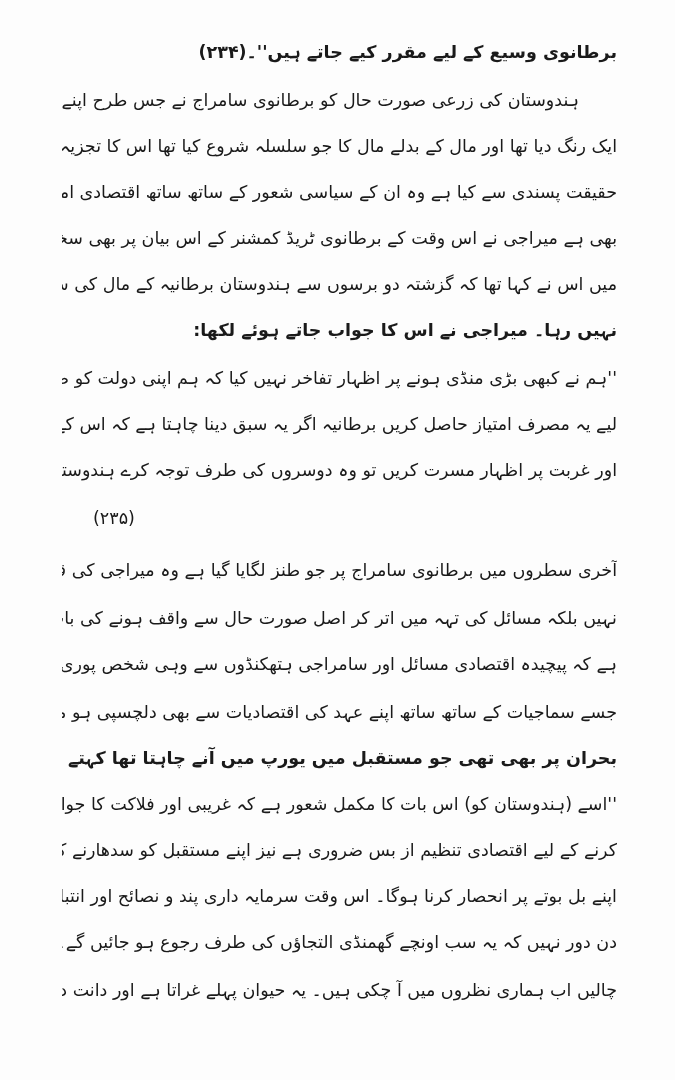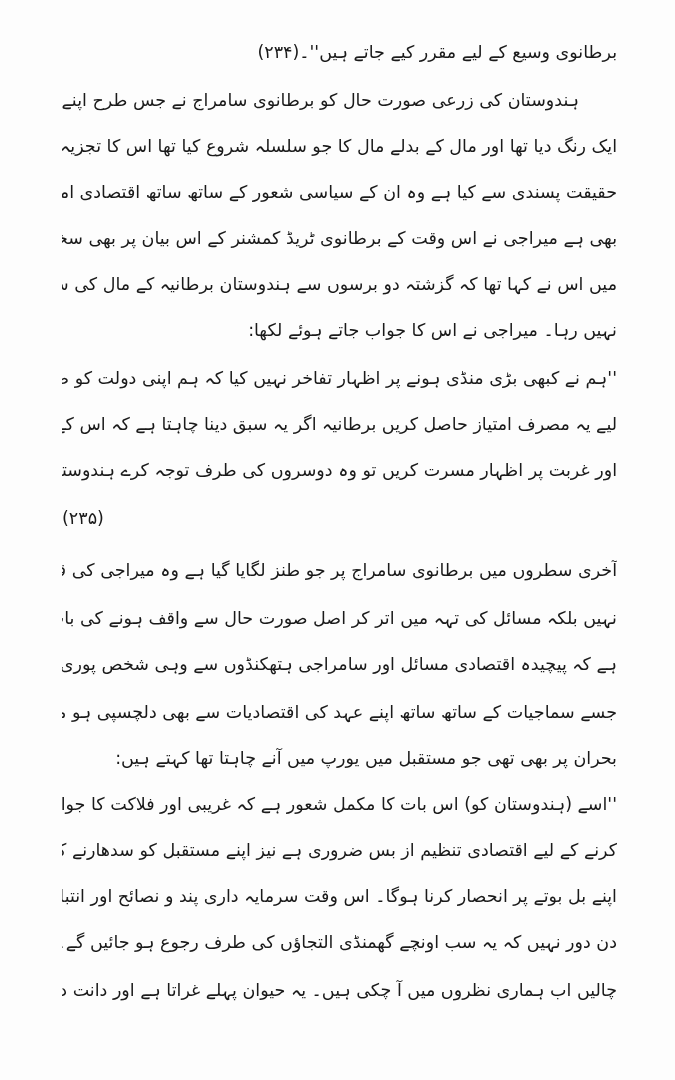--- a/index.html
+++ b/index.html
@@ -27,24 +27,24 @@
       left: 0; right: 0;
       height: 44px;
       line-height: 44px;
       font-size: 17.5px;
       white-space: nowrap;
       overflow: hidden;
       direction: rtl;
       text-align: justify;
       text-align-last: justify;
     }
-    .line.last { text-align-last: right; }
+    .line.last { text-align-last: right; font-weight: bold; }
     .line.indent { padding-right: 38px; }
     .line.ref { text-align-last: left; direction: ltr; }
-    .line.ref span { direction: rtl; unicode-bidi: embed; }
+    .line.ref span { direction: rtl; unicode-bidi: embed; margin-left: 31px; }
   </style>
 </head>
 <body>
 
 <div class="page">
   <div class="text-block" id="text-block" style="top: 0px;">
       <div class="line last" style="top: 30px;">برطانوی وسیع کے لیے مقرر کیے جاتے ہیں''۔(۲۳۴)</div>
       <div class="line indent" style="top: 78px;">ہندوستان کی زرعی صورت حال کو برطانوی سامراج نے جس طرح اپنے مفادات کے لیے</div>
       <div class="line full" style="top: 124px;">ایک رنگ دیا تھا اور مال کے بدلے مال کا جو سلسلہ شروع کیا تھا اس کا تجزیہ میراجی نے جس</div>
       <div class="line full" style="top: 170px;">حقیقت پسندی سے کیا ہے وہ ان کے سیاسی شعور کے ساتھ ساتھ اقتصادی امور پر گرفت کی دلیل</div>

